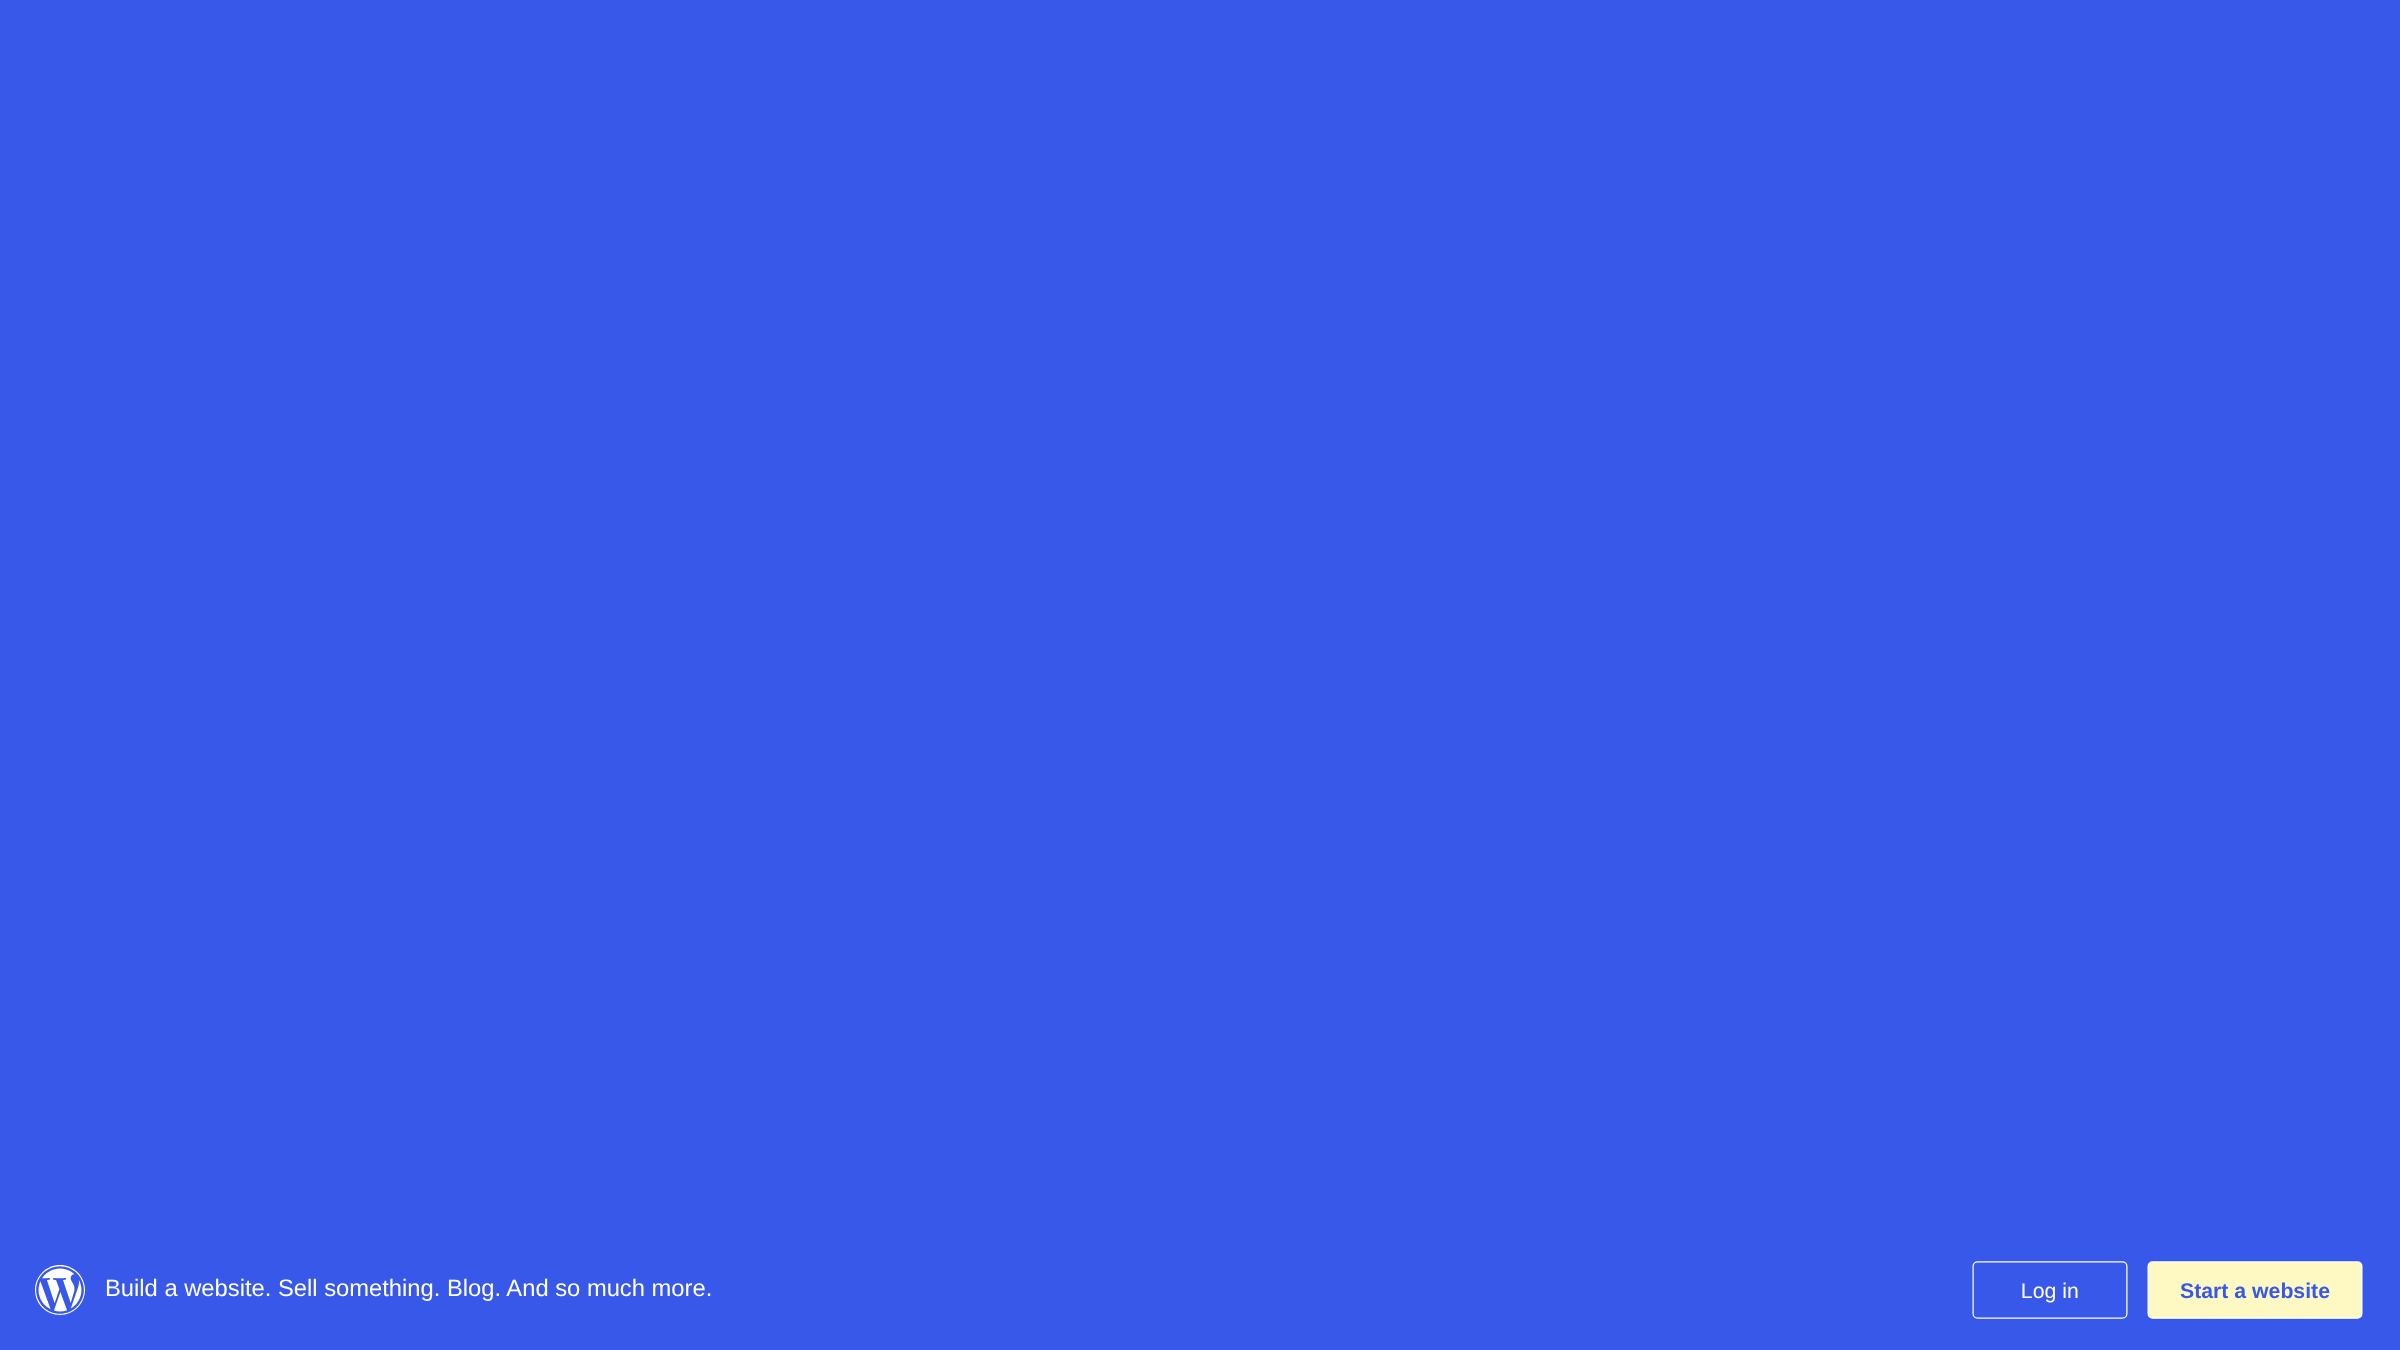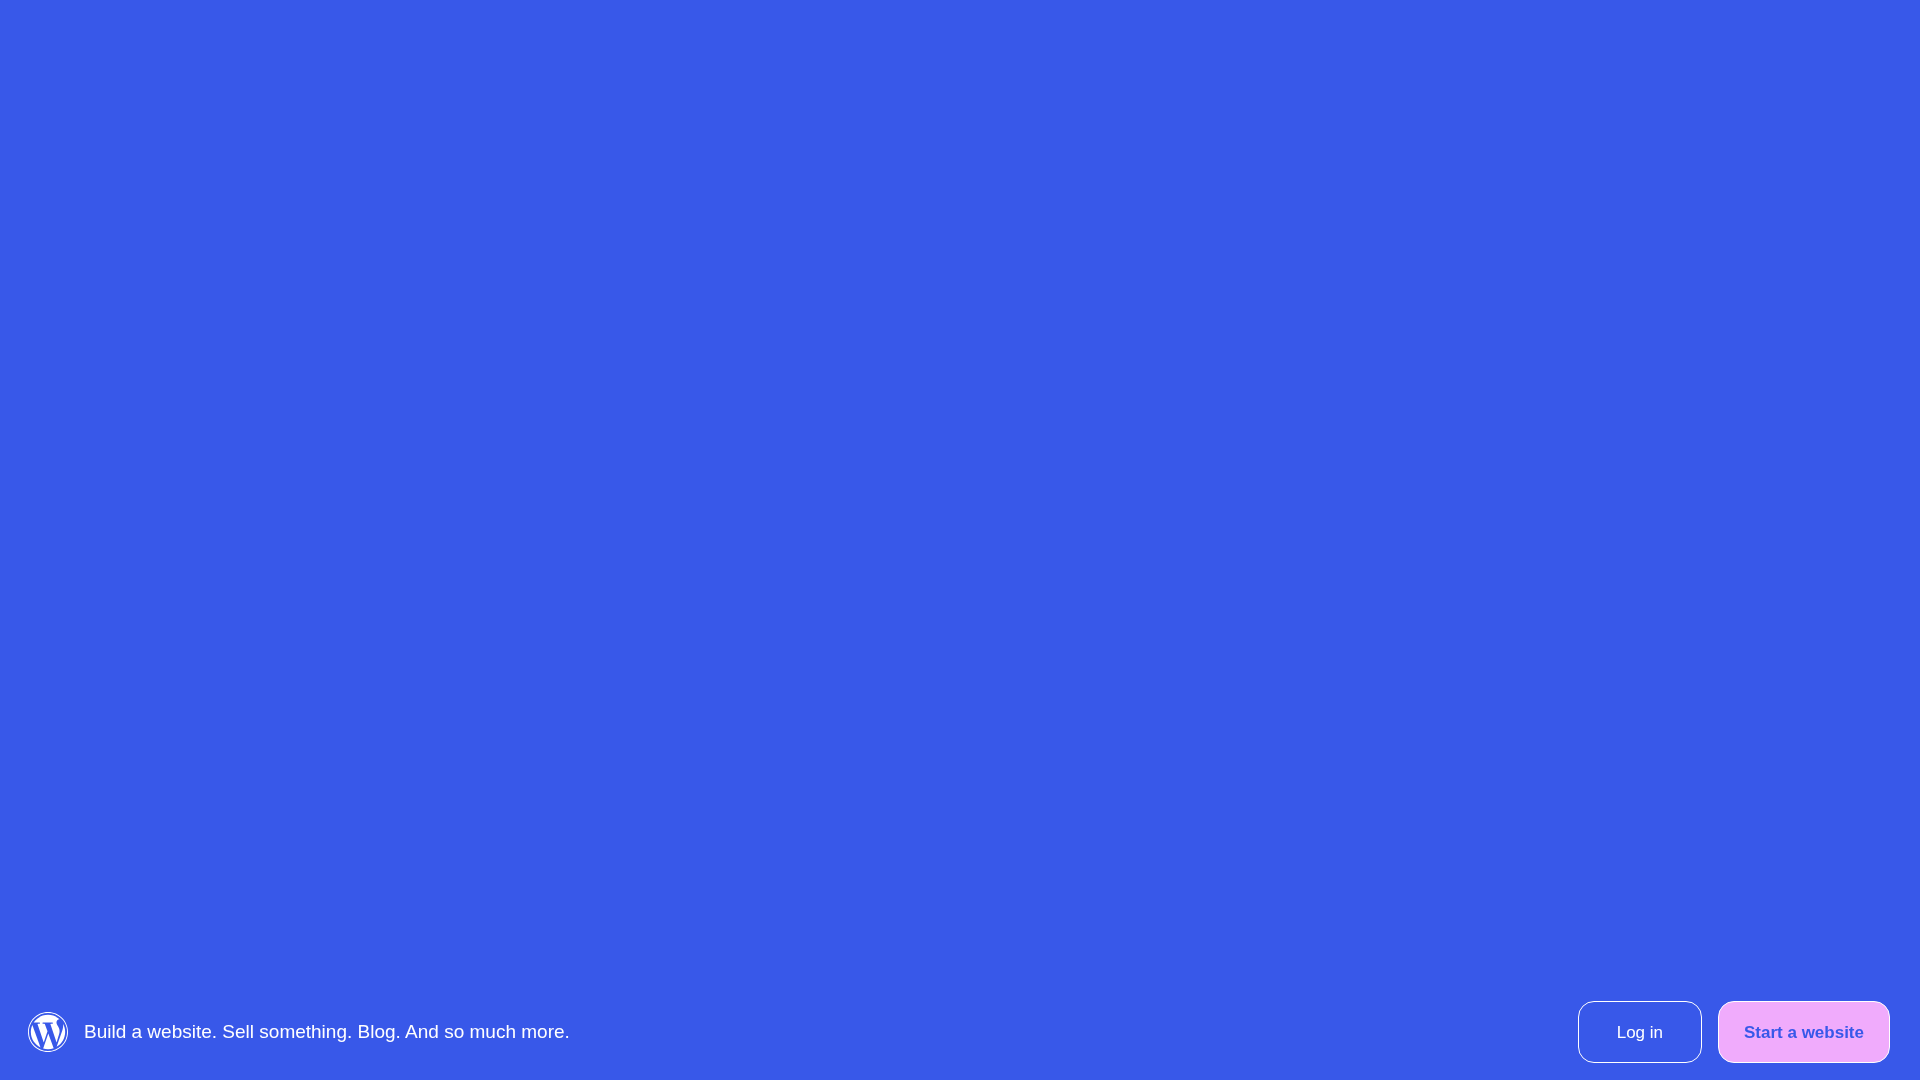--- a/index.html
+++ b/index.html
@@ -88,40 +88,40 @@
     align-items: center;
     gap: 16px;
     flex: 0 0 auto;
   }
 
   .btn {
     font-family: "Liberation Sans", sans-serif;
     font-size: 17px;
     font-weight: 500;
     line-height: 1;
-    height: 62px;
+    height: 46px;
     display: inline-flex;
     align-items: center;
     justify-content: center;
-    border-radius: 16px;
+    border-radius: 4px;
     cursor: pointer;
     text-decoration: none;
     white-space: nowrap;
     user-select: none;
   }
 
   .btn-secondary {
     background: transparent;
     border: 1px solid #ffffff;
     color: #ffffff;
     padding: 0 38px;
   }
 
   .btn-primary {
-    background: #f0abfc;
+    background: #fef9c3;
     border: 1px solid #ffffff;
     color: #3858e9;
     padding: 0 25px;
     font-weight: 600;
   }
 </style>
 </head>
 <body>
 
 <div class="stage">

